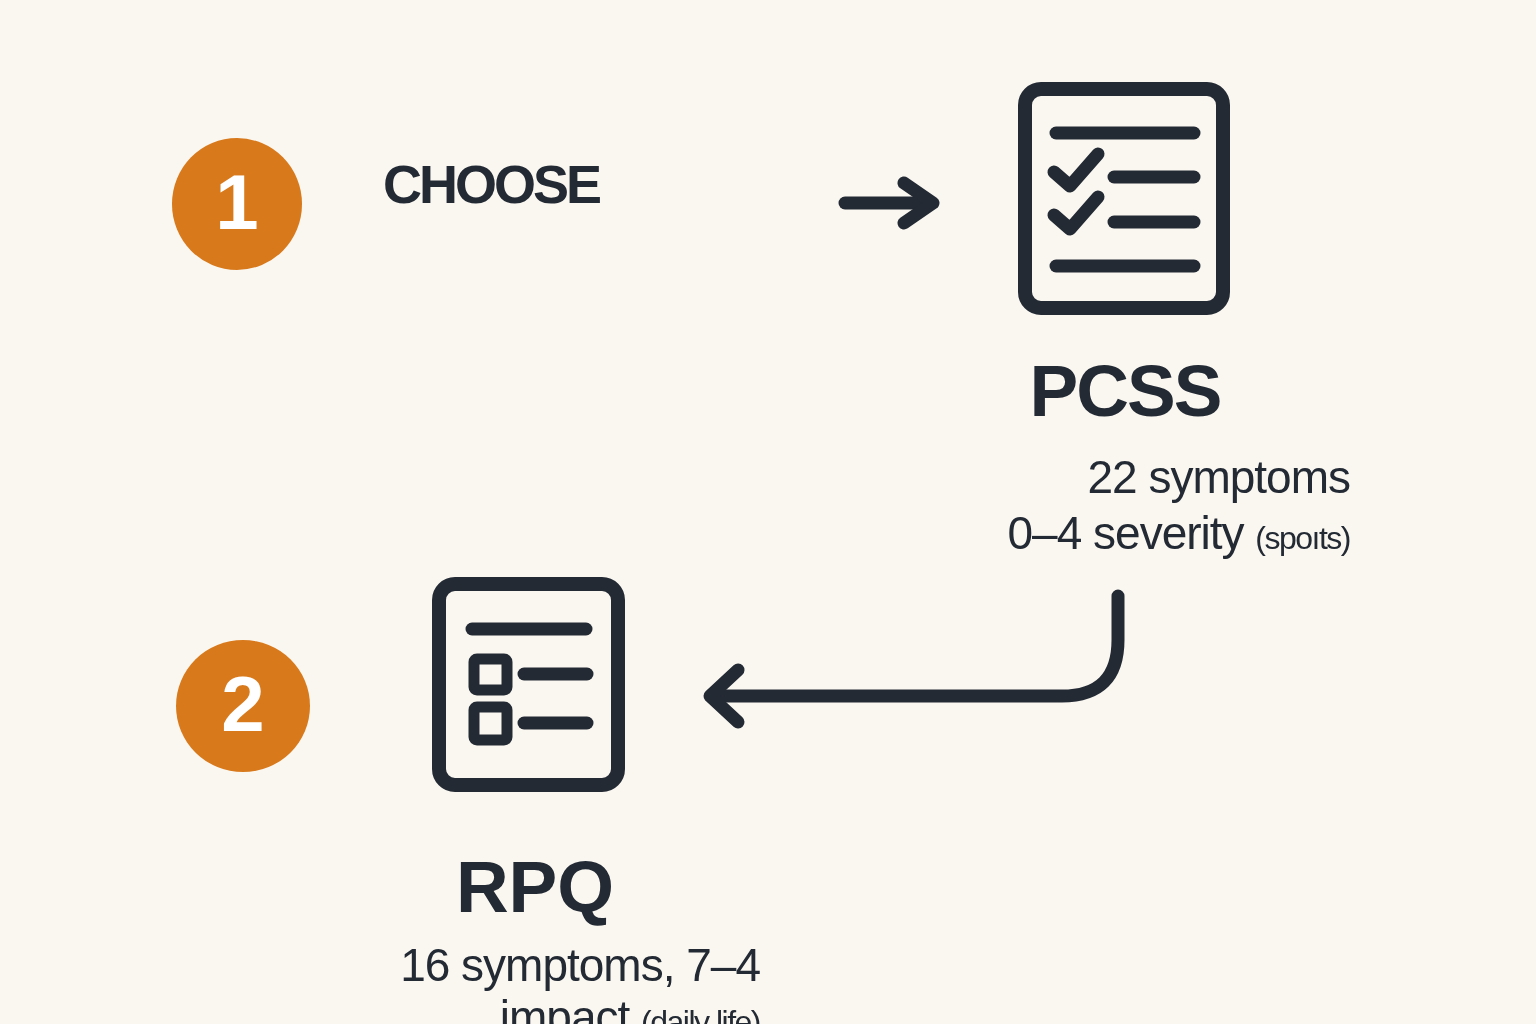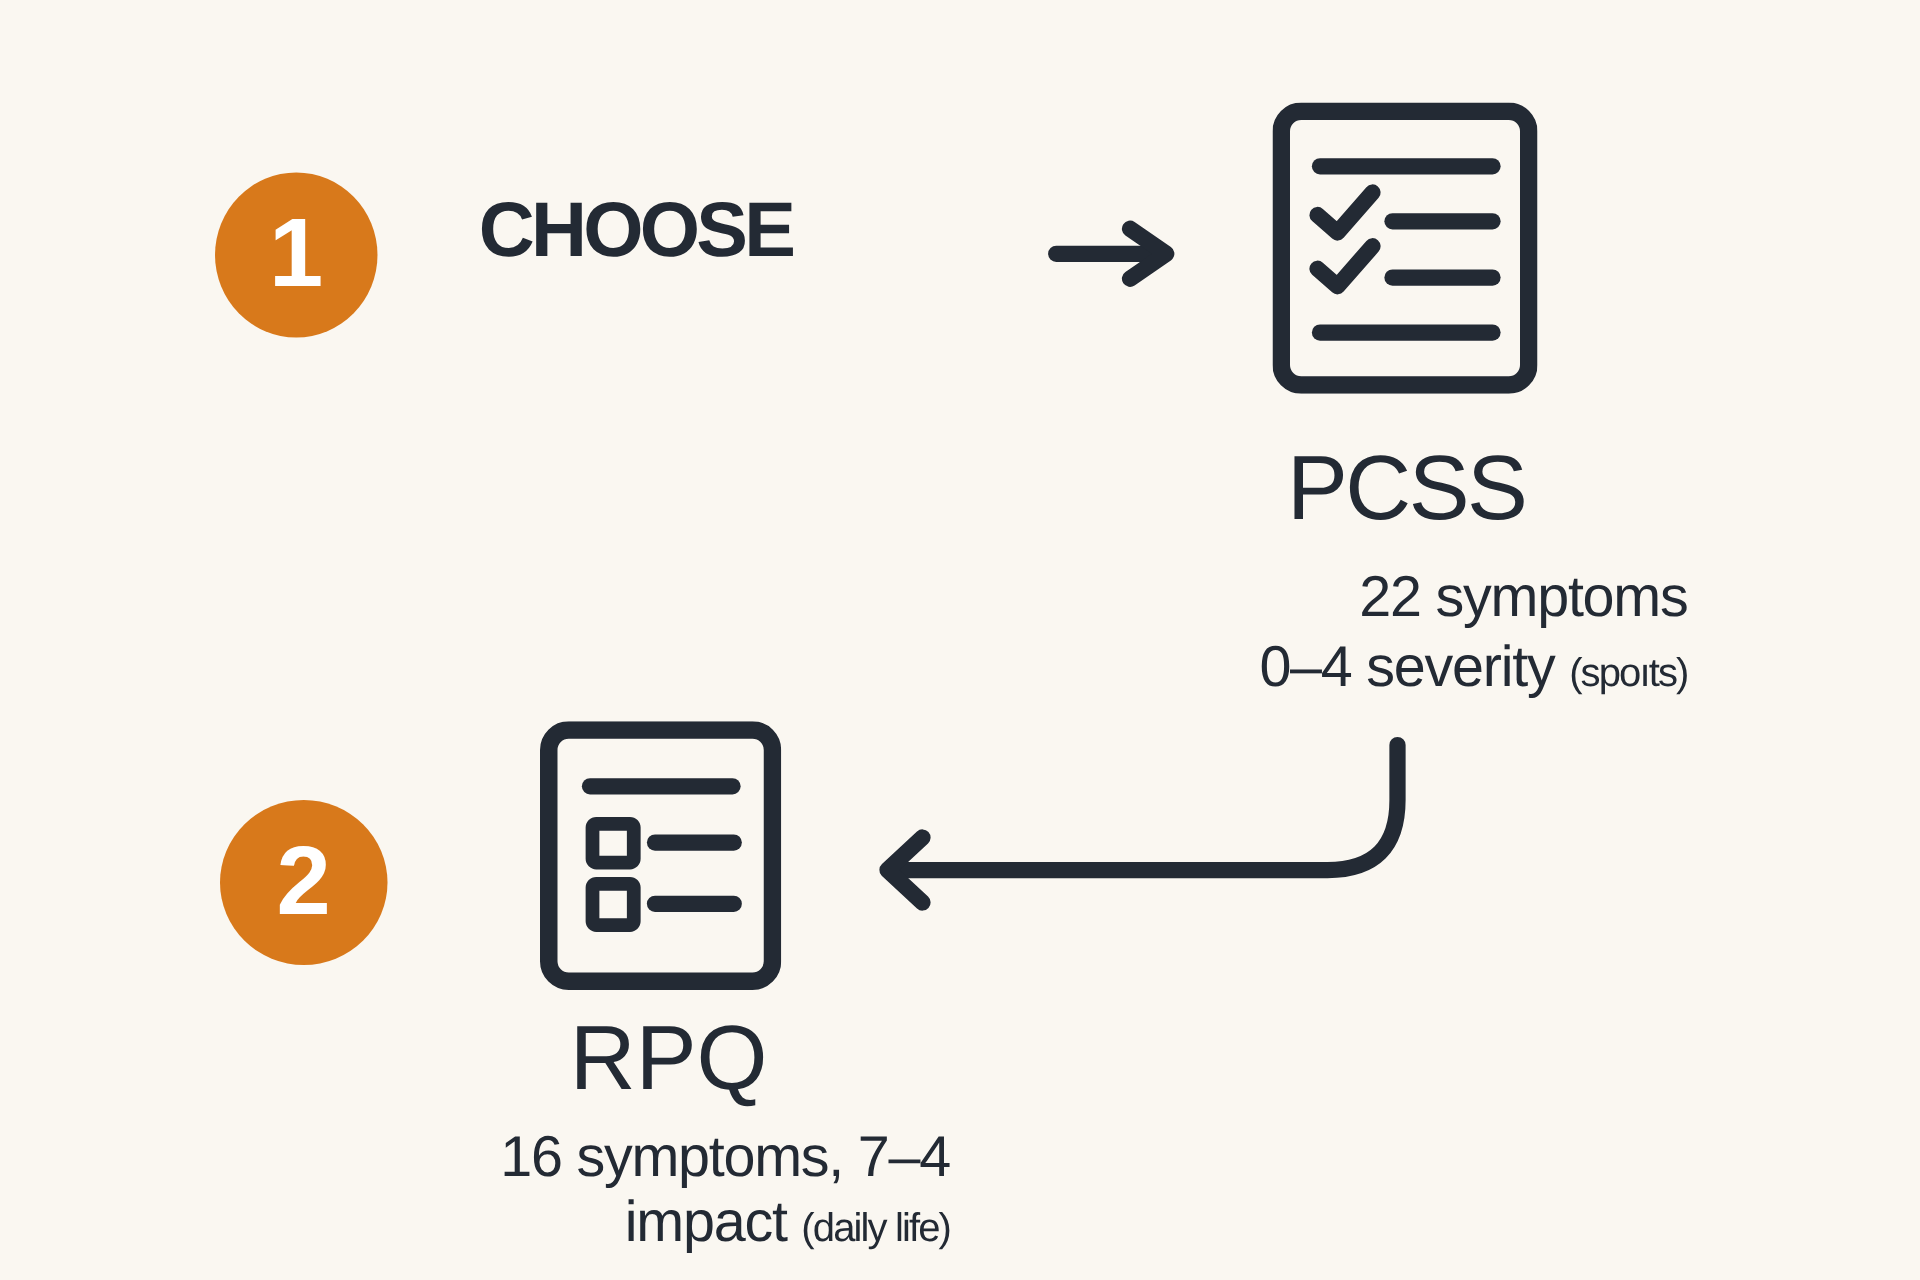--- a/index.html
+++ b/index.html
@@ -38,57 +38,57 @@
     font-weight: 700;
     line-height: 1;
     transform: translateY(-2px);
   }
   #badge-1 { left: 172px; top: 138px; width: 130px; height: 132px; }
   #badge-2 { left: 176px; top: 640px; width: 134px; height: 132px; }
 
   
   .step-title {
     left: 383px; top: 146px;
-    font-size: 62px;
+    font-size: 54px;
     font-weight: 700;
     letter-spacing: -3px;
     line-height: 77px;
     color: var(--ink);
     white-space: nowrap;
   }
 
   
   svg.ink-icon { stroke: var(--ink); fill: none; }
   #pcss-icon   { left: 1018px; top: 82px;  }
   #rpq-icon    { left: 432px;  top: 577px; }
   #arrow-right { left: 838px;  top: 175px; }
   #arrow-curved{ left: 690px;  top: 582px; }
 
   
   .card-block { width: 450px; text-align: center; }
   #pcss-block { left: 900px; top: 354px; }
   #rpq-block  { left: 310px; top: 810px; }
   .card-name {
     font-size: 73px;
-    font-weight: 400;
+    font-weight: 700;
     letter-spacing: -2px;
     line-height: 1;
     color: var(--ink);
   }
   .card-detail {
     font-size: 46px;
     font-weight: 400;
     letter-spacing: -1px;
     line-height: 56px;
     color: var(--ink);
     white-space: nowrap;
     text-align: right;
   }
   #pcss-block .card-detail-first { margin-top: 22px; }
-  #rpq-block  .card-name { letter-spacing: 0; }
+  #rpq-block  .card-name { letter-spacing: 0; margin-top: 40px; }
   #rpq-block  .card-detail-first { margin-top: 16px; }
   #rpq-block  .card-detail { line-height: 52px; }
   .note {
     font-size: 32px;
     letter-spacing: -1.5px;
   }
 </style>
 </head>
 <body>
 

